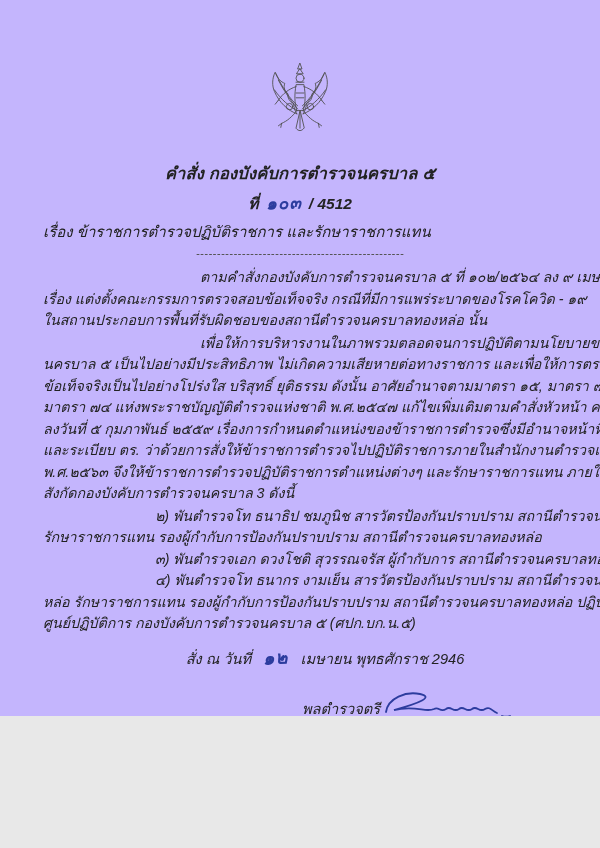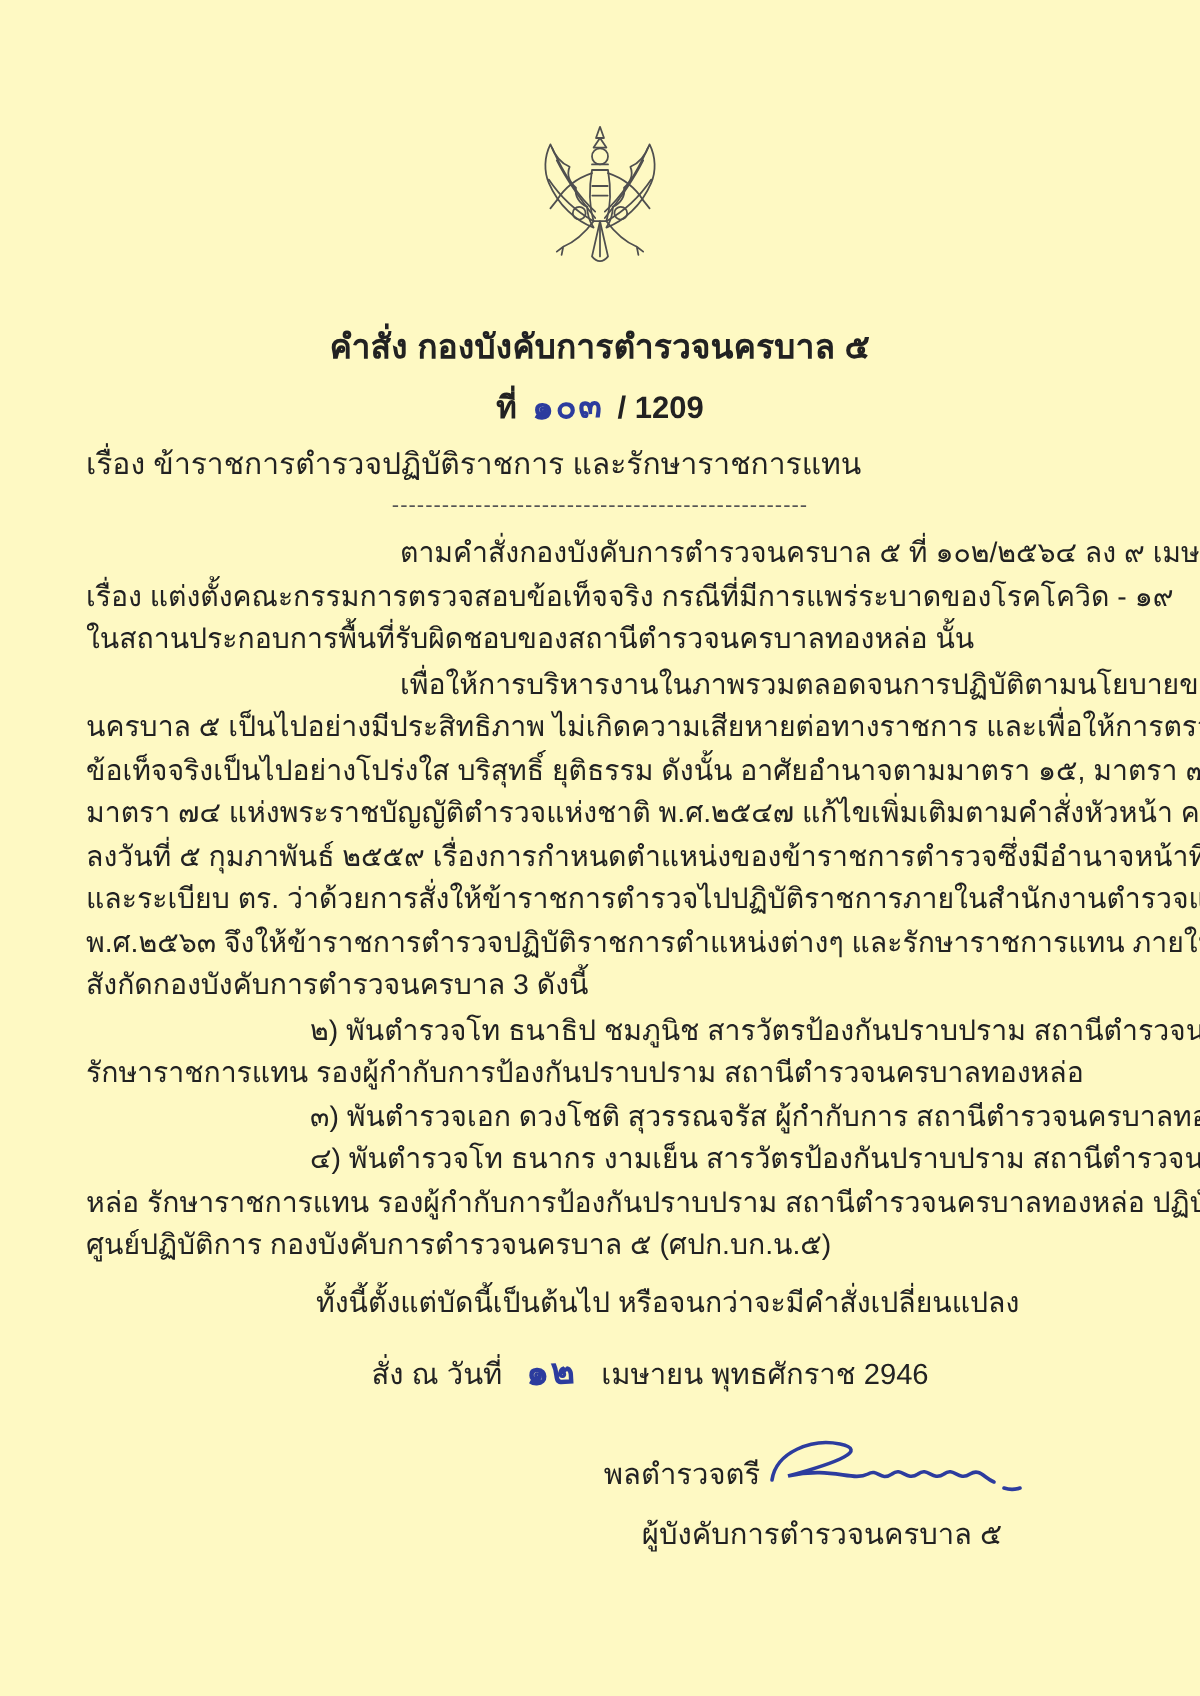--- a/index.html
+++ b/index.html
@@ -1,24 +1,25 @@
 <!DOCTYPE html>
 <html><head>
 <meta charset="utf-8">
 <style>
   html,body{margin:0;padding:0;background:#e8e8e8;}
   .page{
     position:relative;
-    width:600px;height:848px;
-    background:#fef9c3;
+    width:600px;height:716px;
+    background:#c4b5fd;
     font-family:"Liberation Sans","DejaVu Sans",sans-serif;
     color:#222222;
     overflow:hidden;
     box-sizing:border-box;
     padding:52px 43px 0 43px;
+    font-style:italic;
   }
   .emblem-wrap{text-align:center;height:100px;}
   .title{
     text-align:center;
     font-size:16.5px;
     font-weight:bold;
     margin-top:8px;
     letter-spacing:.2px;
   }
   .order-no{
@@ -110,21 +111,21 @@
       </g>
     </svg>
   </div>
 
   <div class="title">คำสั่ง  กองบังคับการตำรวจนครบาล ๕</div>
 
   <div class="order-no">
     <span>ที่</span>
     <span class="hand">๑๐๓</span>
     <span>/</span>
-    <span>1209</span>
+    <span>4512</span>
   </div>
 
   <div class="subject">เรื่อง ข้าราชการตำรวจปฏิบัติราชการ และรักษาราชการแทน</div>
   <div class="divider">--------------------------------------------------</div>
 
   <div class="bodytext">
     <div class="line indent-para">ตามคำสั่งกองบังคับการตำรวจนครบาล ๕ ที่ ๑๐๒/๒๕๖๔ ลง ๙ เมษายน ๒๕๖๔</div>
     <div class="line">เรื่อง แต่งตั้งคณะกรรมการตรวจสอบข้อเท็จจริง กรณีที่มีการแพร่ระบาดของโรคโควิด - ๑๙</div>
     <div class="line">ในสถานประกอบการพื้นที่รับผิดชอบของสถานีตำรวจนครบาลทองหล่อ นั้น</div>
   </div>
@@ -148,21 +149,20 @@
     <div>
       <div class="line indent-item">๓) พันตำรวจเอก ดวงโชติ  สุวรรณจรัส ผู้กำกับการ สถานีตำรวจนครบาลทองหล่อ</div>
     </div>
     <div>
       <div class="line indent-item">๔) พันตำรวจโท ธนากร  งามเย็น  สารวัตรป้องกันปราบปราม สถานีตำรวจนครบาลทอง</div>
       <div class="line">หล่อ รักษาราชการแทน  รองผู้กำกับการป้องกันปราบปราม สถานีตำรวจนครบาลทองหล่อ  ปฏิบัติราชการที่</div>
       <div class="line">ศูนย์ปฏิบัติการ กองบังคับการตำรวจนครบาล ๕ (ศปก.บก.น.๕)</div>
     </div>
   </div>
 
-  <div class="closing">ทั้งนี้ตั้งแต่บัดนี้เป็นต้นไป หรือจนกว่าจะมีคำสั่งเปลี่ยนแปลง</div>
 
   <div class="date-line">
     <span>สั่ง  ณ  วันที่</span>
     <span class="hand">๑๒</span>
     <span>เมษายน  พุทธศักราช  2946</span>
   </div>
 
   <div class="sig-block">
     <div class="sig-row">
       <span class="sig-rank">พลตำรวจตรี</span>

